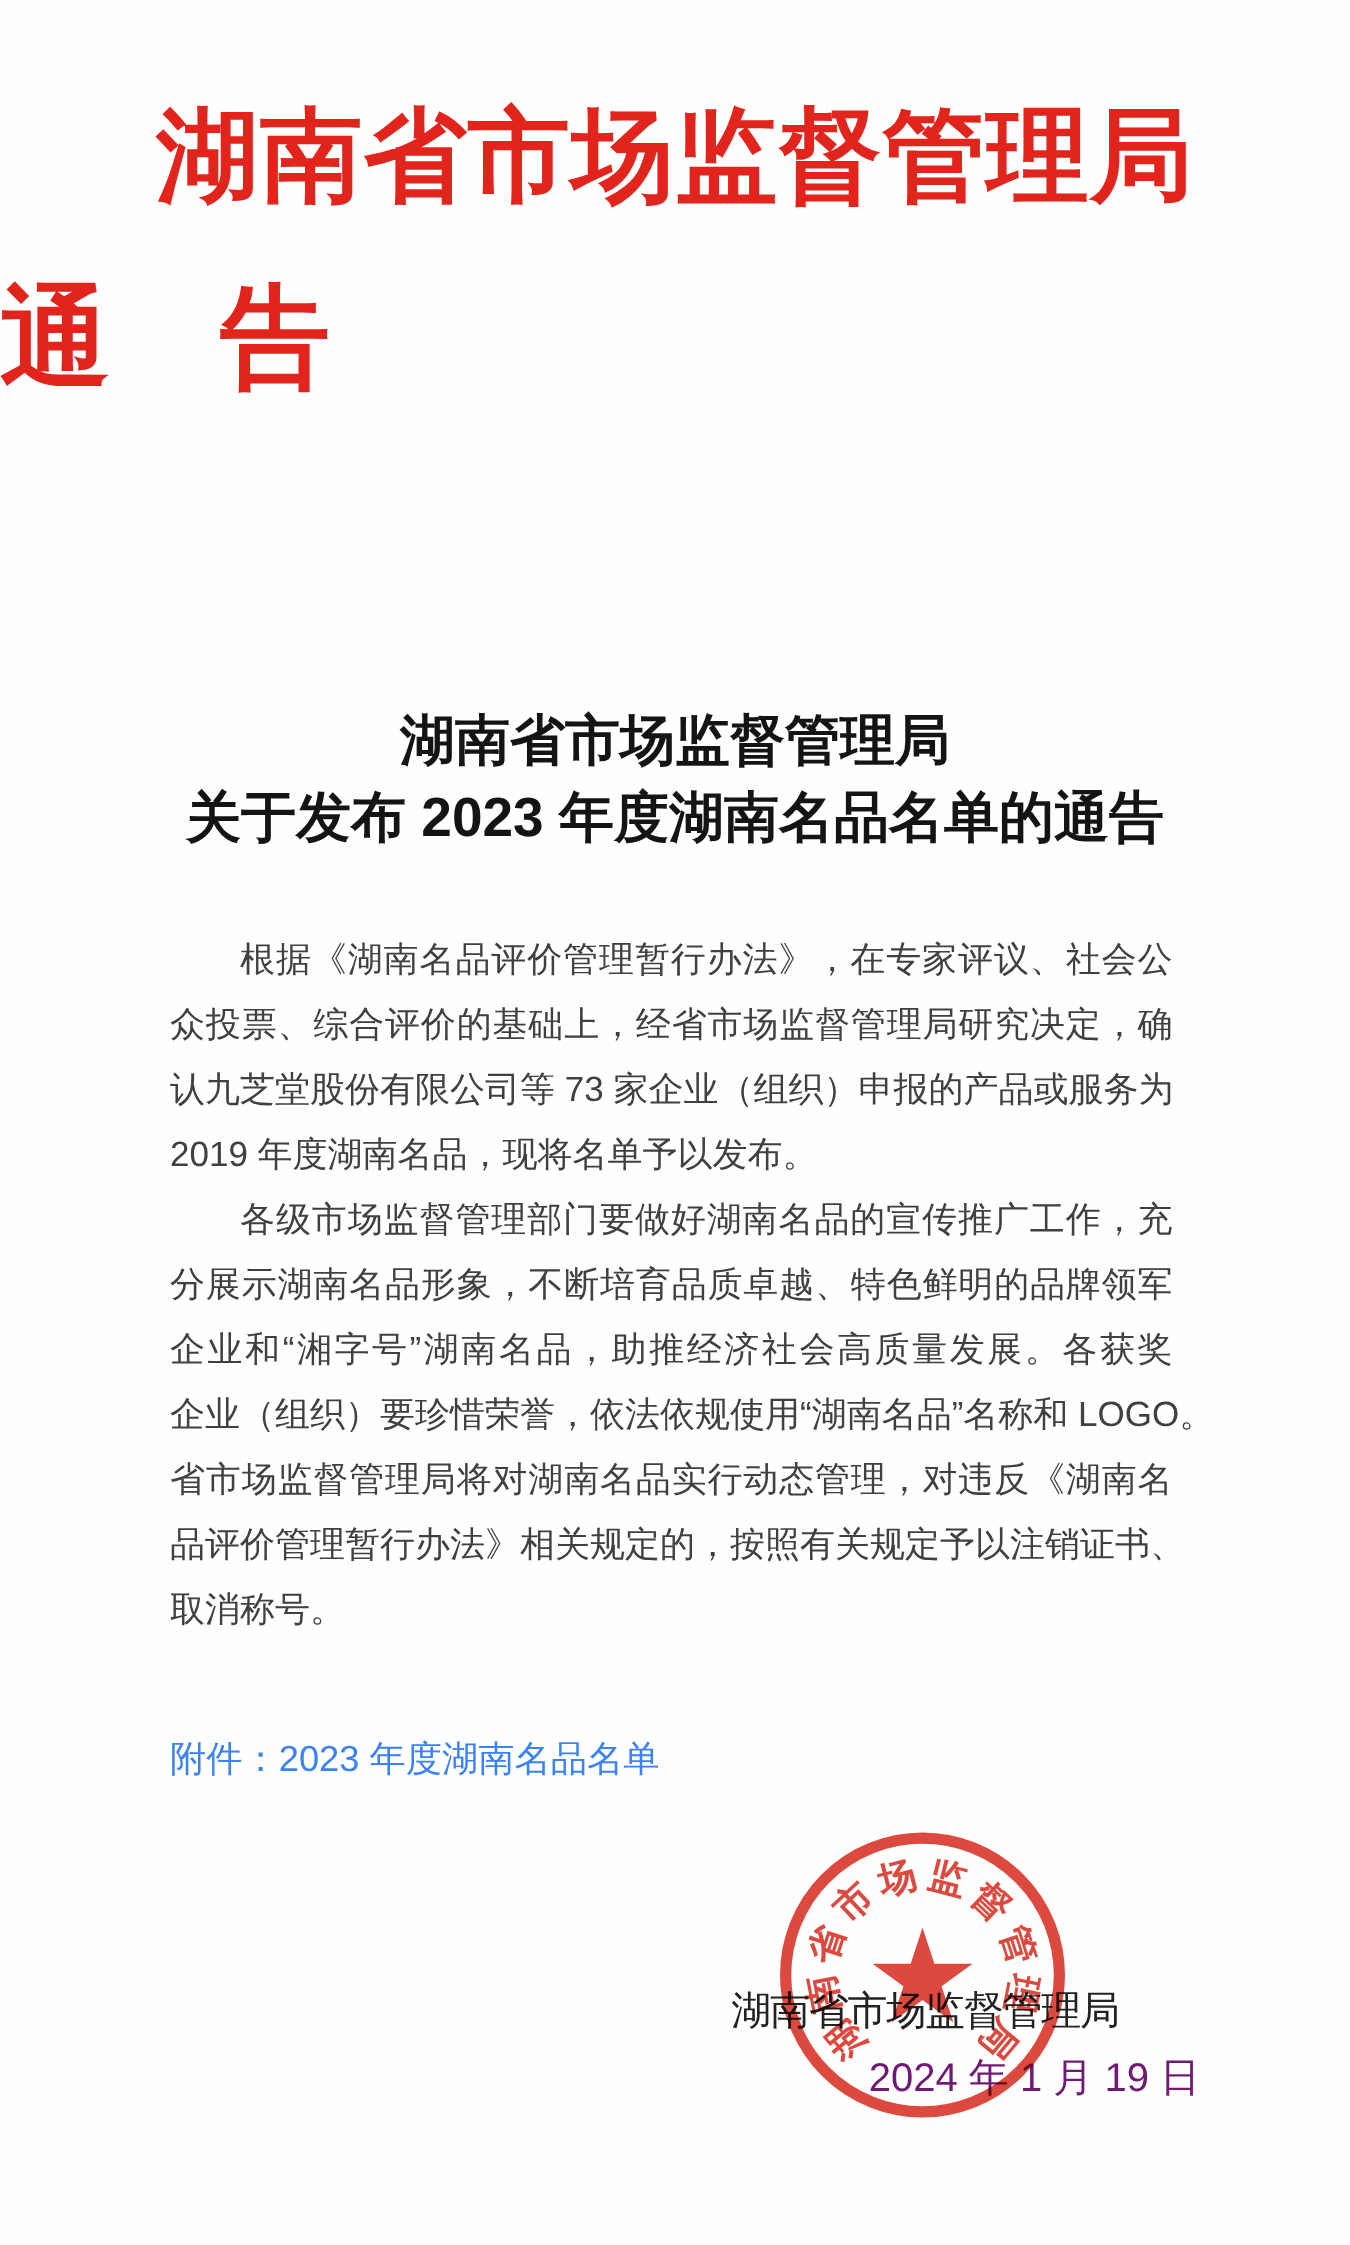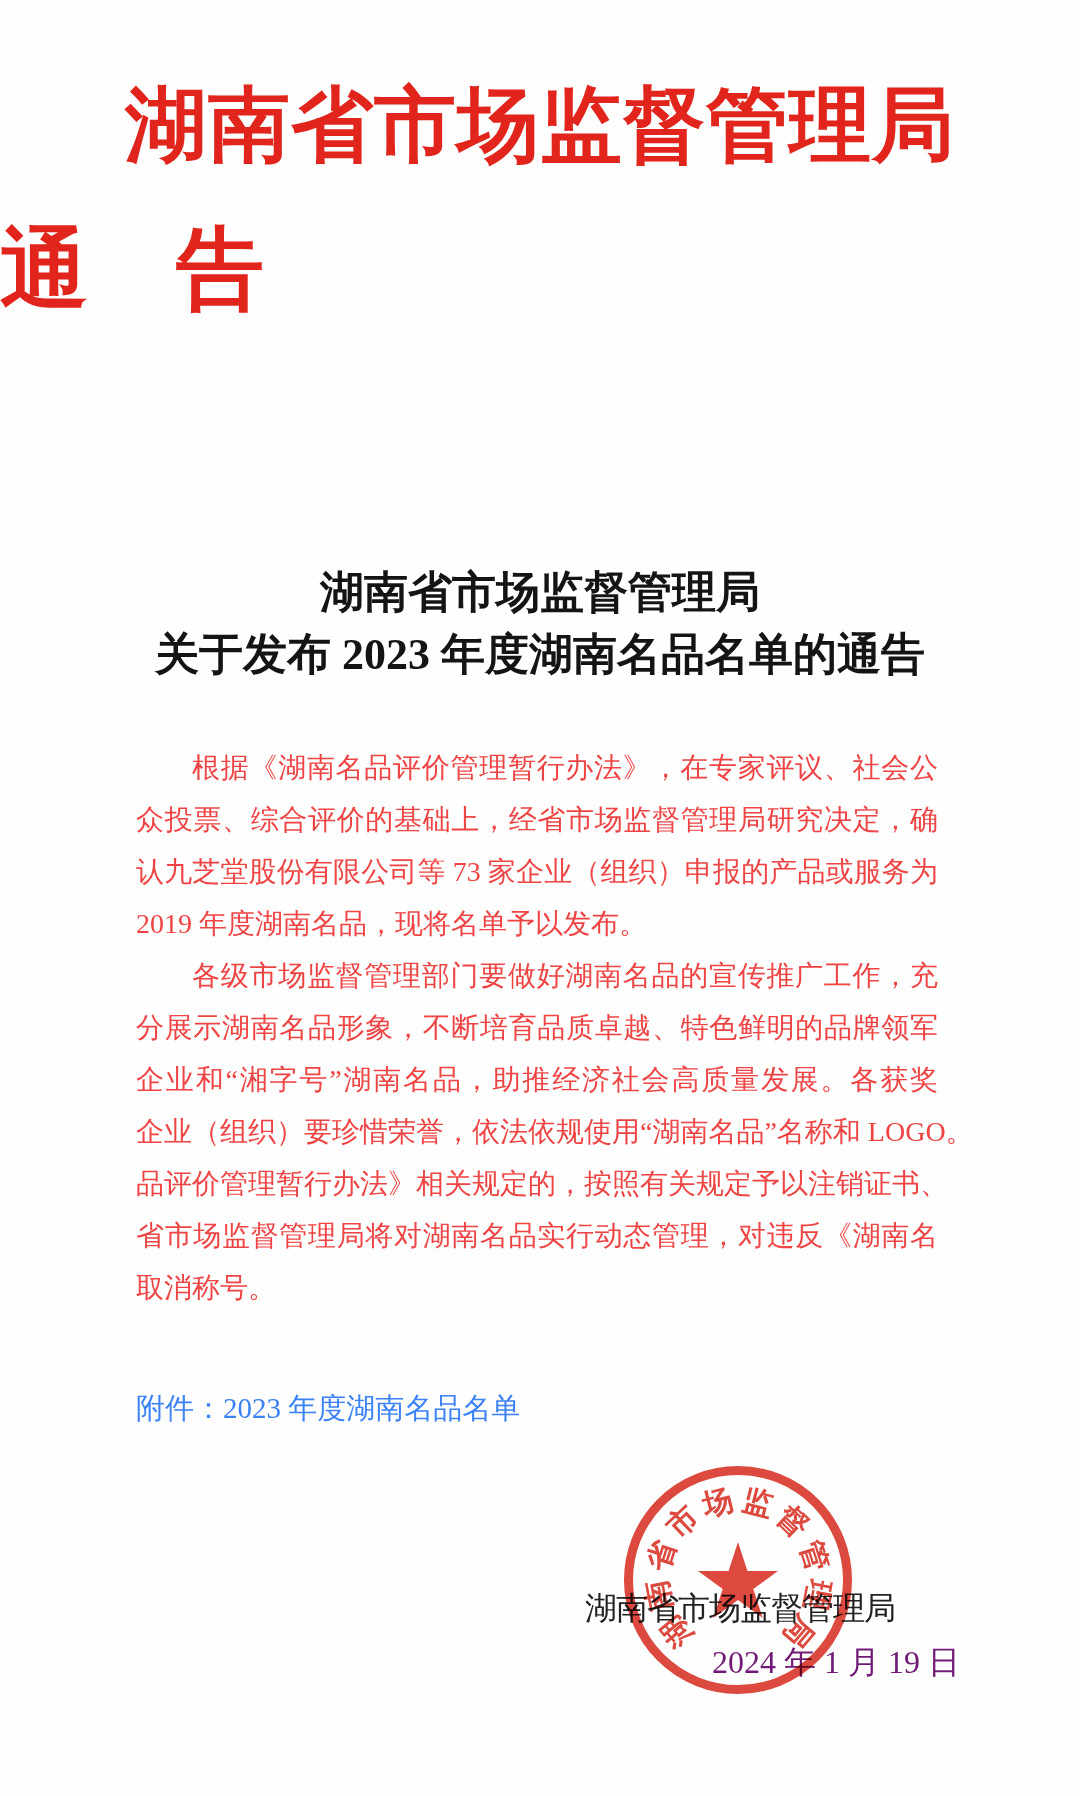--- a/index.html
+++ b/index.html
@@ -2,21 +2,21 @@
 <html style="--red: #e1251c; --seal: #d92f23; --ink: #1f1f1f;"><head>
 <meta charset="utf-8">
 <style>
   html,body{margin:0;padding:0;background:#e9e9e9;}
   .page{
     position:relative;
     width:1080px;height:1796px;
     margin:0 auto;
     background:#fefefe;
     overflow:hidden;
-    font-family:Liberation Serif, serif;
+    font-family:Liberation Sans, sans-serif;
     color:var(--ink,#1f1f1f);
   }
   
   .masthead{
     position:absolute;top:72px;left:0;width:100%;
     text-align:center;
     color:var(--red,#e1251c);
     font-weight:700;
     font-size:82px;
     line-height:108px;
@@ -47,21 +47,21 @@
     font-weight:700;
     color:#141414;
     font-size:44px;
     line-height:62px;
   }
   
   .body-text{
     position:absolute;top:742px;left:136px;width:802px;
     font-size:28px;
     line-height:52px;
-    color:#ef4444;
+    color:#404040;
   }
   .body-text .line{
     text-align:justify;
     text-align-last:justify;
     white-space:nowrap;
   }
   .body-text .line.short{
     text-align:left;
     text-align-last:left;
   }
@@ -136,22 +136,22 @@
 
   <div class="body-text">
     <div class="line indent">根据《湖南名品评价管理暂行办法》，在专家评议、社会公</div>
     <div class="line">众投票、综合评价的基础上，经省市场监督管理局研究决定，确</div>
     <div class="line">认九芝堂股份有限公司等 73 家企业（组织）申报的产品或服务为</div>
     <div class="line short">2019 年度湖南名品，现将名单予以发布。</div>
     <div class="line indent">各级市场监督管理部门要做好湖南名品的宣传推广工作，充</div>
     <div class="line">分展示湖南名品形象，不断培育品质卓越、特色鲜明的品牌领军</div>
     <div class="line">企业和“湘字号”湖南名品，助推经济社会高质量发展。各获奖</div>
     <div class="line">企业（组织）要珍惜荣誉，依法依规使用“湖南名品”名称和 LOGO。</div>
+    <div class="line">省市场监督管理局将对湖南名品实行动态管理，对违反《湖南名</div>
     <div class="line">品评价管理暂行办法》相关规定的，按照有关规定予以注销证书、</div>
-    <div class="line">省市场监督管理局将对湖南名品实行动态管理，对违反《湖南名</div>
     <div class="line short">取消称号。</div>
   </div>
 
   <div class="attachment">附件：2023 年度湖南名品名单</div>
 
   <div class="sig-agency">湖南省市场监督管理局</div>
 
   <div class="sig-date">2024 年 1 月 19 日</div>
 
   <div class="seal">

